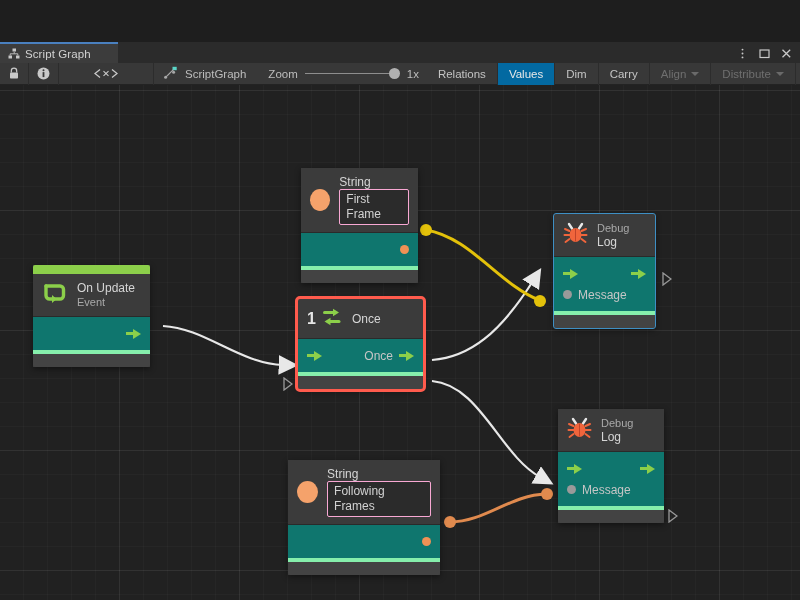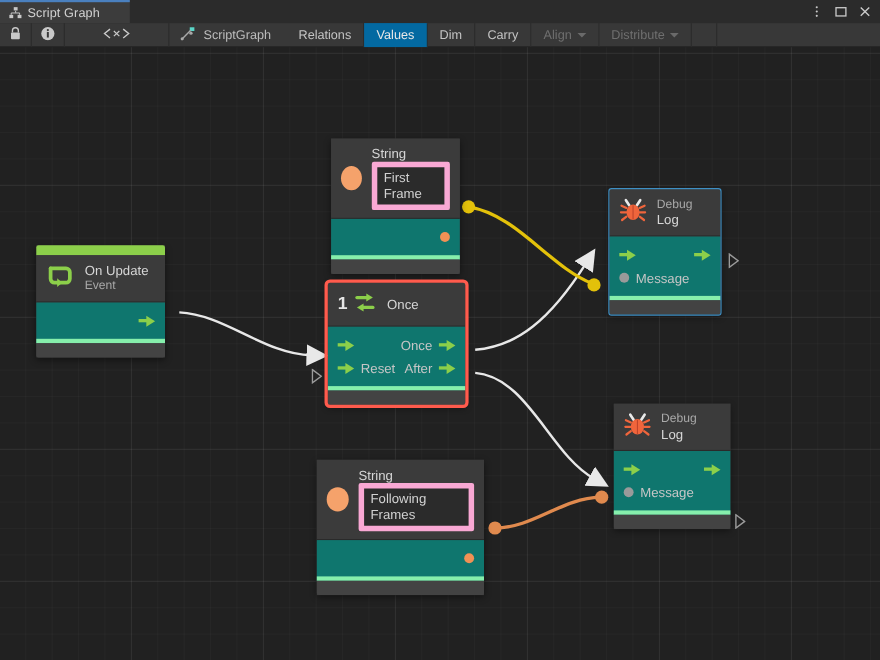--- a/index.html
+++ b/index.html
@@ -4,21 +4,21 @@
 <style>
   * { box-sizing: border-box; margin: 0; padding: 0; }
   html, body {
     width: 800px; height: 600px;
     overflow: hidden;
     background: #1e1e1e;
     font-family: "Liberation Sans", sans-serif;
     -webkit-font-smoothing: antialiased;
   }
 
-  #app { position: relative; width: 800px; height: 525px; }
+  #app { position: relative; width: 800px; height: 525px; margin-top: 42px; }
 
   
   .tabbar {
     position: absolute; left:0; top:0; width:800px; height:21px;
     background:#2b2b2b;
     display:flex; align-items:flex-end;
   }
   .tab {
     position:relative;
     height:21px; display:flex; align-items:center; gap:5px;
@@ -126,21 +126,21 @@
     content:""; position:absolute; left:7px; top:0.5px;
     border-left:8px solid #8ccf4a;
     border-top:5px solid transparent; border-bottom:5px solid transparent;
   }
   .dot { display:inline-block; width:9px; height:9px; border-radius:50%; background:#9a9a9a; }
   .dot-orange { display:inline-block; width:9px; height:9px; border-radius:50%; background:#f09155; }
   .bigdot { display:inline-block; width:22px; height:22px; border-radius:50%; background:#f5a26b; }
 
   
   .valfield {
-    background:#2b2b2b; border:5px solid #f9a8d4; border-radius:2px;
+    background:#2b2b2b; border:1px solid #f9a8d4; border-radius:2px;
     color:#d2d2d2; font-size:12px; padding:2px 6px; line-height:15px;
     min-width:66px;
   }
 
   
   .sel-red { outline:3px solid #ff5b4d; outline-offset:0px; border-radius:2px; }
   .sel-blue { outline:1.5px solid #3e8fc4; outline-offset:0px; border-radius:2px; }
 
   
   .extport { position:absolute; }
@@ -220,20 +220,28 @@
         <svg width="14" height="13" viewBox="0 0 14 13">
           <rect x="8.5" y="0.8" width="4.2" height="3.4" fill="#5ad6c8"></rect>
           <circle cx="9.6" cy="6.2" r="1.5" fill="#a8a8a8"></circle>
           <path d="M1.3 11.6 L9.4 3.6" stroke="#a8a8a8" stroke-width="1.3"></path>
           <circle cx="1.6" cy="11.3" r="1.5" fill="#a8a8a8"></circle>
         </svg>
       </span>
       <span>ScriptGraph</span>
     </div>
 
+    <div class="zoomwrap">
+      <span class="zoomlabel">Zoom</span>
+      <span class="slider">
+        <span class="track"></span>
+        <span class="knob"></span>
+      </span>
+      <span class="zoomval">1x</span>
+    </div>
 
     <div class="tb-group">
       <div class="tb-btn wide">
           <span>Relations</span>
         </div>
       <div class="tb-btn wide active">
           <span>Values</span>
         </div>
       <div class="tb-btn wide">
           <span>Dim</span>
@@ -339,30 +347,20 @@
       <div class="ports">
         <div class="row">
           <span class="left">
               <span class="flowarrow"></span>
             </span>
           <span class="right">
             <span class="label">Once</span>
             <span class="flowarrow"></span>
           </span>
         </div>
-        <div class="row">
-          <span class="left">
-            <span class="flowarrow"></span>
-            <span class="label">Reset</span>
-          </span>
-          <span class="right">
-            <span class="label">After</span>
-            <span class="flowarrow"></span>
-          </span>
-        </div>
       </div>
       <div class="footer"></div>
     </div>
 
     <div class="extport" style="left:283px; top:292px;">
       <svg width="10" height="14" viewBox="0 0 10 14">
           <path d="M1,1 L9,7 L1,13 Z" fill="none" stroke="#9a9a9a" stroke-width="1.3"></path>
         </svg>
     </div>
 

